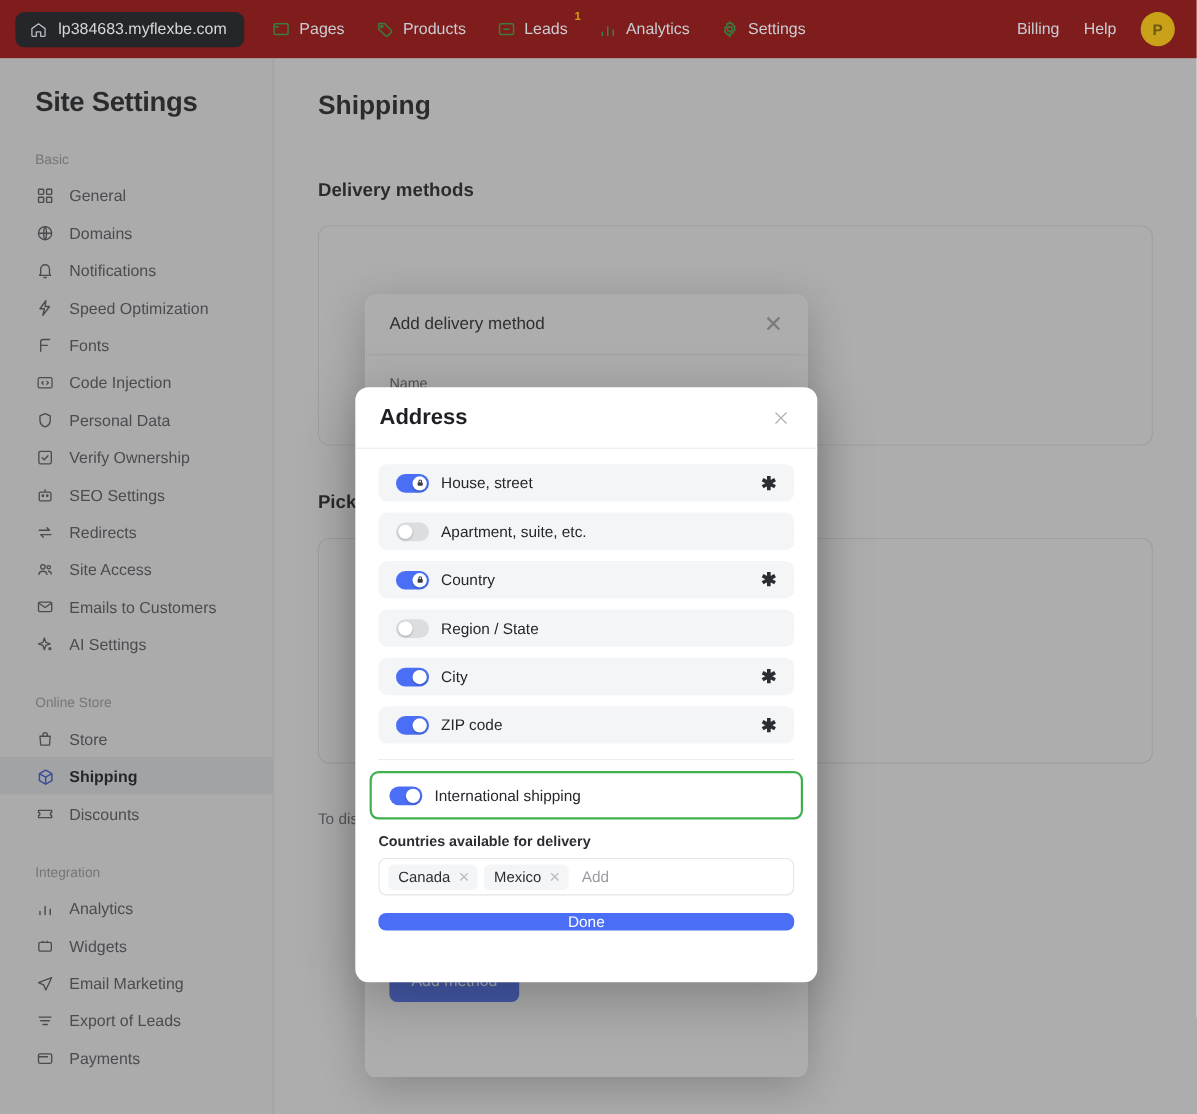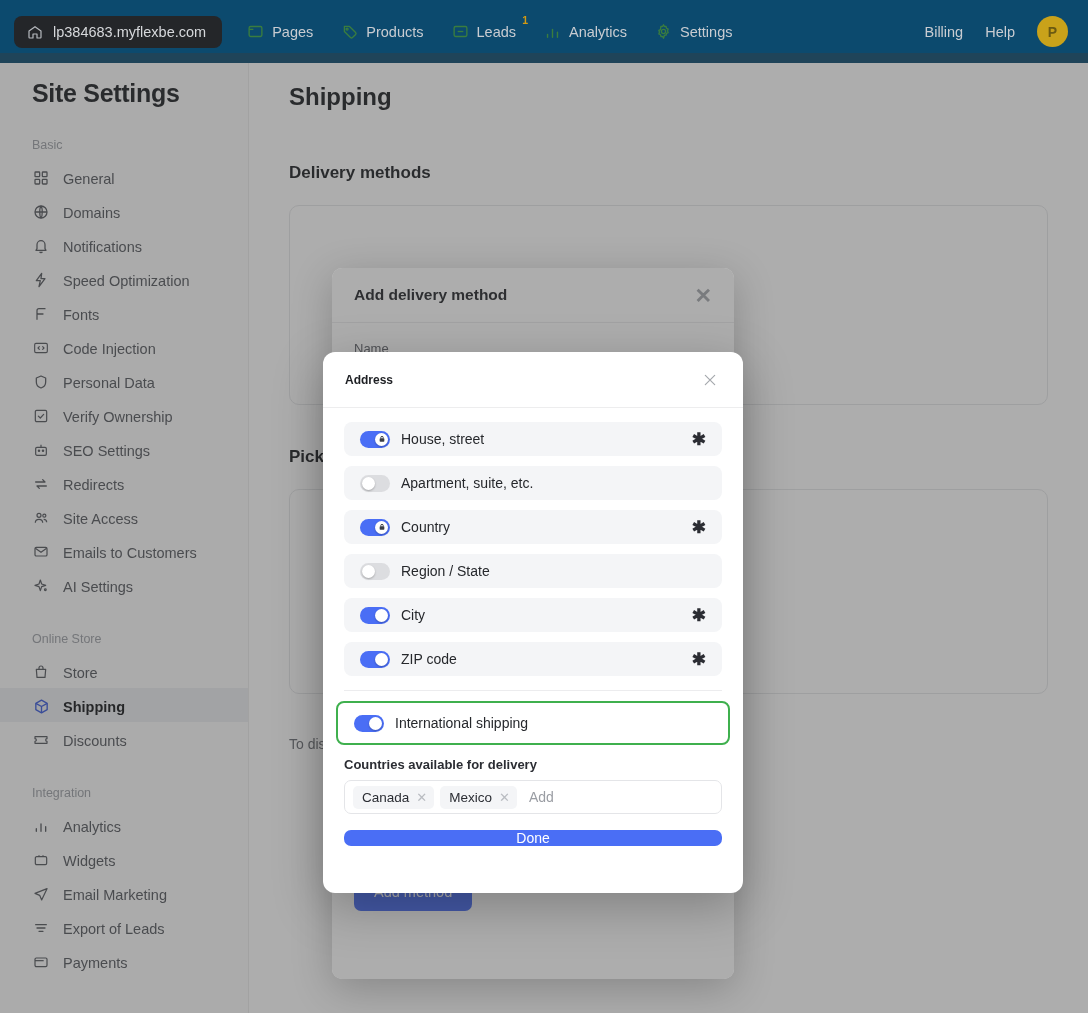--- a/index.html
+++ b/index.html
@@ -7,22 +7,22 @@
   body {
     width:1088px; height:1013px;
     font-family:"Liberation Sans", sans-serif;
     background:#ffffff;
     overflow:hidden;
     position:relative;
   }
 
   
   #topbar {
-    position:absolute; top:0; left:0; width:1088px; height:63px;
-    background:#0c4a6e;
+    position:absolute; top:0; left:0; width:1088px; height:53px;
+    background:#7f1d1d;
     display:flex; align-items:center;
     padding:0 14px;
     z-index:5;
   }
   .site-pill {
     display:flex; align-items:center; gap:9px;
     background:#242629; border-radius:8px;
     padding:7px 16px 7px 12px;
     color:#d6d8db; font-size:14.5px;
   }
@@ -86,21 +86,21 @@
   
   #modal-bg {
     position:absolute; left:332px; top:268px; width:402px; height:711px;
     background:#fff; border-radius:10px;
     box-shadow:0 10px 40px rgba(0,0,0,.22);
     z-index:12; overflow:hidden;
   }
   #modal-bg .mhead {
     height:55px; display:flex; align-items:center;
     padding:0 22px; border-bottom:1px solid #ededee;
-    font-size:15.5px; font-weight:700; color:#25272b;
+    font-size:15.5px; font-weight:400; color:#25272b;
   }
   #modal-bg .mhead .x { margin-left:auto; color:#a6a9ae; font-size:21px; line-height:1; }
   .mb-body { padding:18px 22px; }
   .mb-label { font-size:13px; color:#60636a; margin-bottom:6px; }
   .mb-input { height:38px; border:1px solid #e2e3e6; border-radius:7px; margin-bottom:16px; }
   .mb-togrow { display:flex; align-items:center; gap:11px; font-size:14.5px; color:#25272b; margin:14px 0; }
   .mb-btn {
     display:inline-block; background:#4a6ef5; color:#fff;
     font-size:14.5px; padding:11px 20px; border-radius:7px; margin-top:12px;
   }
@@ -113,21 +113,21 @@
   #modal-fg {
     position:absolute; left:323px; top:352px; width:420px; height:541px;
     background:#fff; border-radius:12px;
     box-shadow:0 14px 50px rgba(0,0,0,.26);
     z-index:20; overflow:hidden;
   }
   .fg-head {
     height:56px; display:flex; align-items:center;
     padding:0 22px; border-bottom:1px solid #ededee;
   }
-  .fg-title { font-size:12px; font-weight:700; color:#1d1f23; }
+  .fg-title { font-size:20px; font-weight:700; color:#1d1f23; }
   .fg-x { margin-left:auto; color:#a6a9ae; width:22px; height:22px; display:flex; align-items:center; justify-content:center; }
   .fg-body { padding:14px 21px 0; }
 
   .tog-row {
     display:flex; align-items:center; gap:11px;
     background:#f4f5f7; border-radius:8px;
     height:34px; padding:0 16px; margin-bottom:10px;
   }
   .tog-row .lbl { font-size:14px; color:#26282c; }
   .tog-row .req { margin-left:auto; font-size:17px; color:#2b2d33; line-height:1; font-weight:700; }

